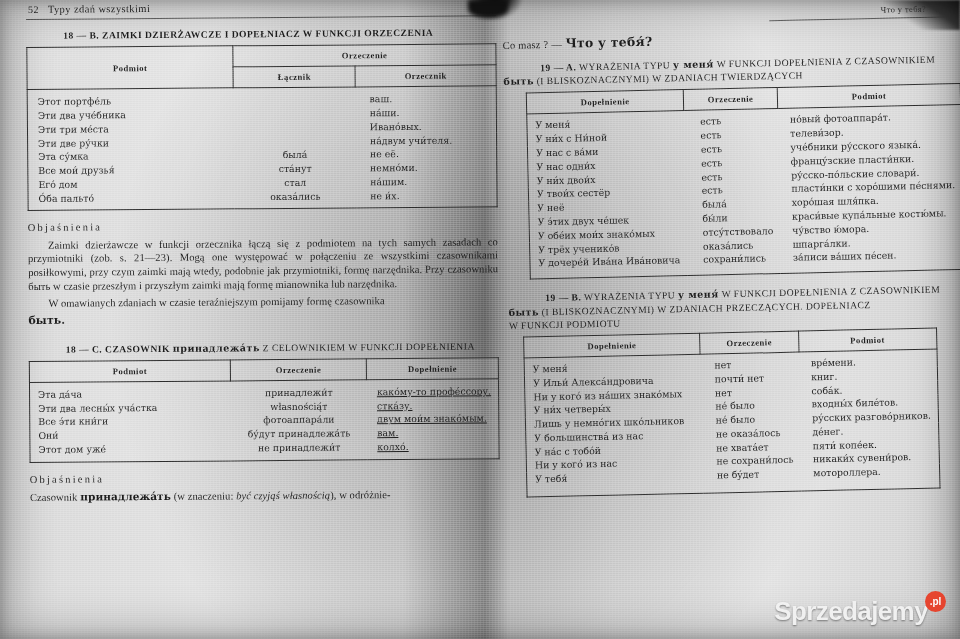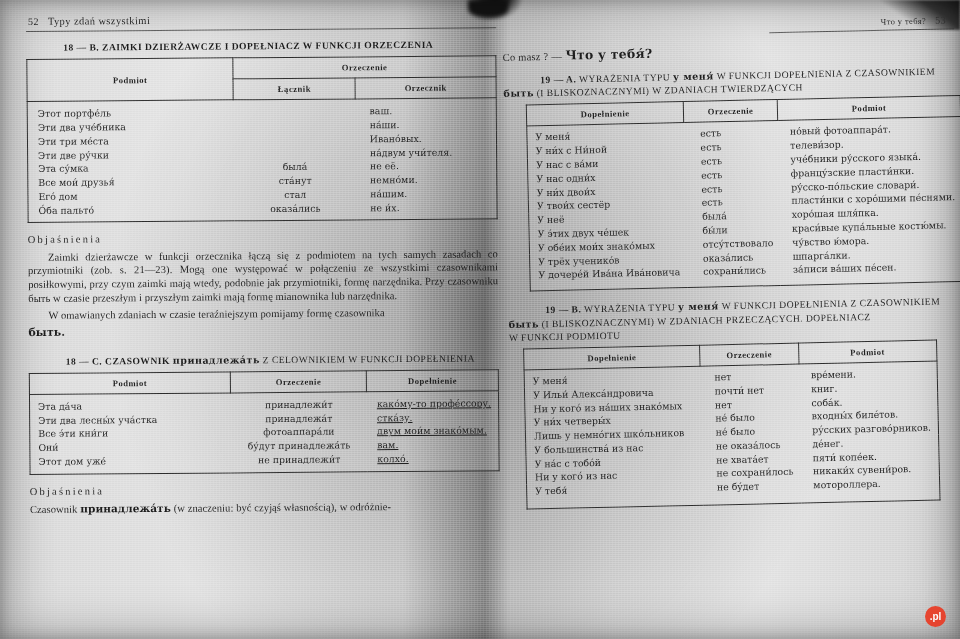--- a/index.html
+++ b/index.html
@@ -43,21 +43,21 @@
     position:absolute;right:0;top:0;width:90px;height:30px;
     background:linear-gradient(215deg,#1c1c1c 0%,#3a3a3a 30%,rgba(120,120,120,0) 62%);
     filter:blur(1px);
   }
   #edge-vignette{
     position:absolute;inset:0;pointer-events:none;
     box-shadow:inset 0 0 48px rgba(0,0,0,.35), inset 0 0 14px rgba(0,0,0,.25);
   }
 
   
-  .page{position:absolute;top:12px;height:544px;}
+  .page{position:absolute;top:0;height:544px;}
   #page-left{left:0;width:488px;}
   #page-right{left:496px;width:464px;}
 
   .page-inner{position:absolute;}
   
   #left-inner{
     left:26px;top:4px;width:470px;
     transform:rotate(-0.45deg);
     transform-origin:0 0;
   }
@@ -149,21 +149,21 @@
   
   .obj-title{
     font-size:10.5px;letter-spacing:2.2px;margin:11px 0 6px 0;
   }
   p.body{
     font-size:10.6px;line-height:1.30;margin:0 0 3px 0;
     text-align:justify;letter-spacing:.05px;
   }
   p.body.indent{text-indent:20px;}
   p.body .ru{font-family:"DejaVu Serif",serif;font-weight:bold;}
-  p.body .it{}
+  p.body .it{font-style:italic;}
   .standalone-ru{
     font-family:"DejaVu Serif",serif;font-weight:bold;font-size:11px;margin:0 0 2px 0;
   }
 
   .right-sec-wrap{margin-top:12px;}
 
   
   #t19a-wrap{margin-left:22px;width:408px;}
   #t19b-wrap{margin-left:14px;width:414px;}
 
@@ -280,21 +280,21 @@
           </tr>
         </thead>
         <tbody>
             <tr>
               <td class="col1">Эта да́ча</td>
               <td class="col2">принадлежи́т</td>
               <td class="col3">како́му-то профе́ссору.</td>
             </tr>
             <tr>
               <td class="col1">Эти два лесны́х уча́стка</td>
-              <td class="col2">принадлежа́т</td>
+              <td class="col2">własnością́т</td>
               <td class="col3">стка́зу.</td>
             </tr>
             <tr>
               <td class="col1">Все э́ти кни́ги</td>
               <td class="col2">фотоаппара́ли</td>
               <td class="col3">двум мои́м знако́мым.</td>
             </tr>
             <tr>
               <td class="col1">Они́</td>
               <td class="col2">бу́дут принадлежа́ть</td>
@@ -484,16 +484,17 @@
     </div>
   </div>
 
   <div id="grain"></div>
   <div id="gutter-shadow-top"></div>
   <div id="gutter-shadow-top2"></div>
   <div id="corner-dark"></div>
   <div id="edge-vignette"></div>
 
   <div id="watermark">
+    <span>Sprzedajemy</span>
     <span id="wm-badge">.pl</span>
   </div>
 
 </div>
 
 </body></html>

